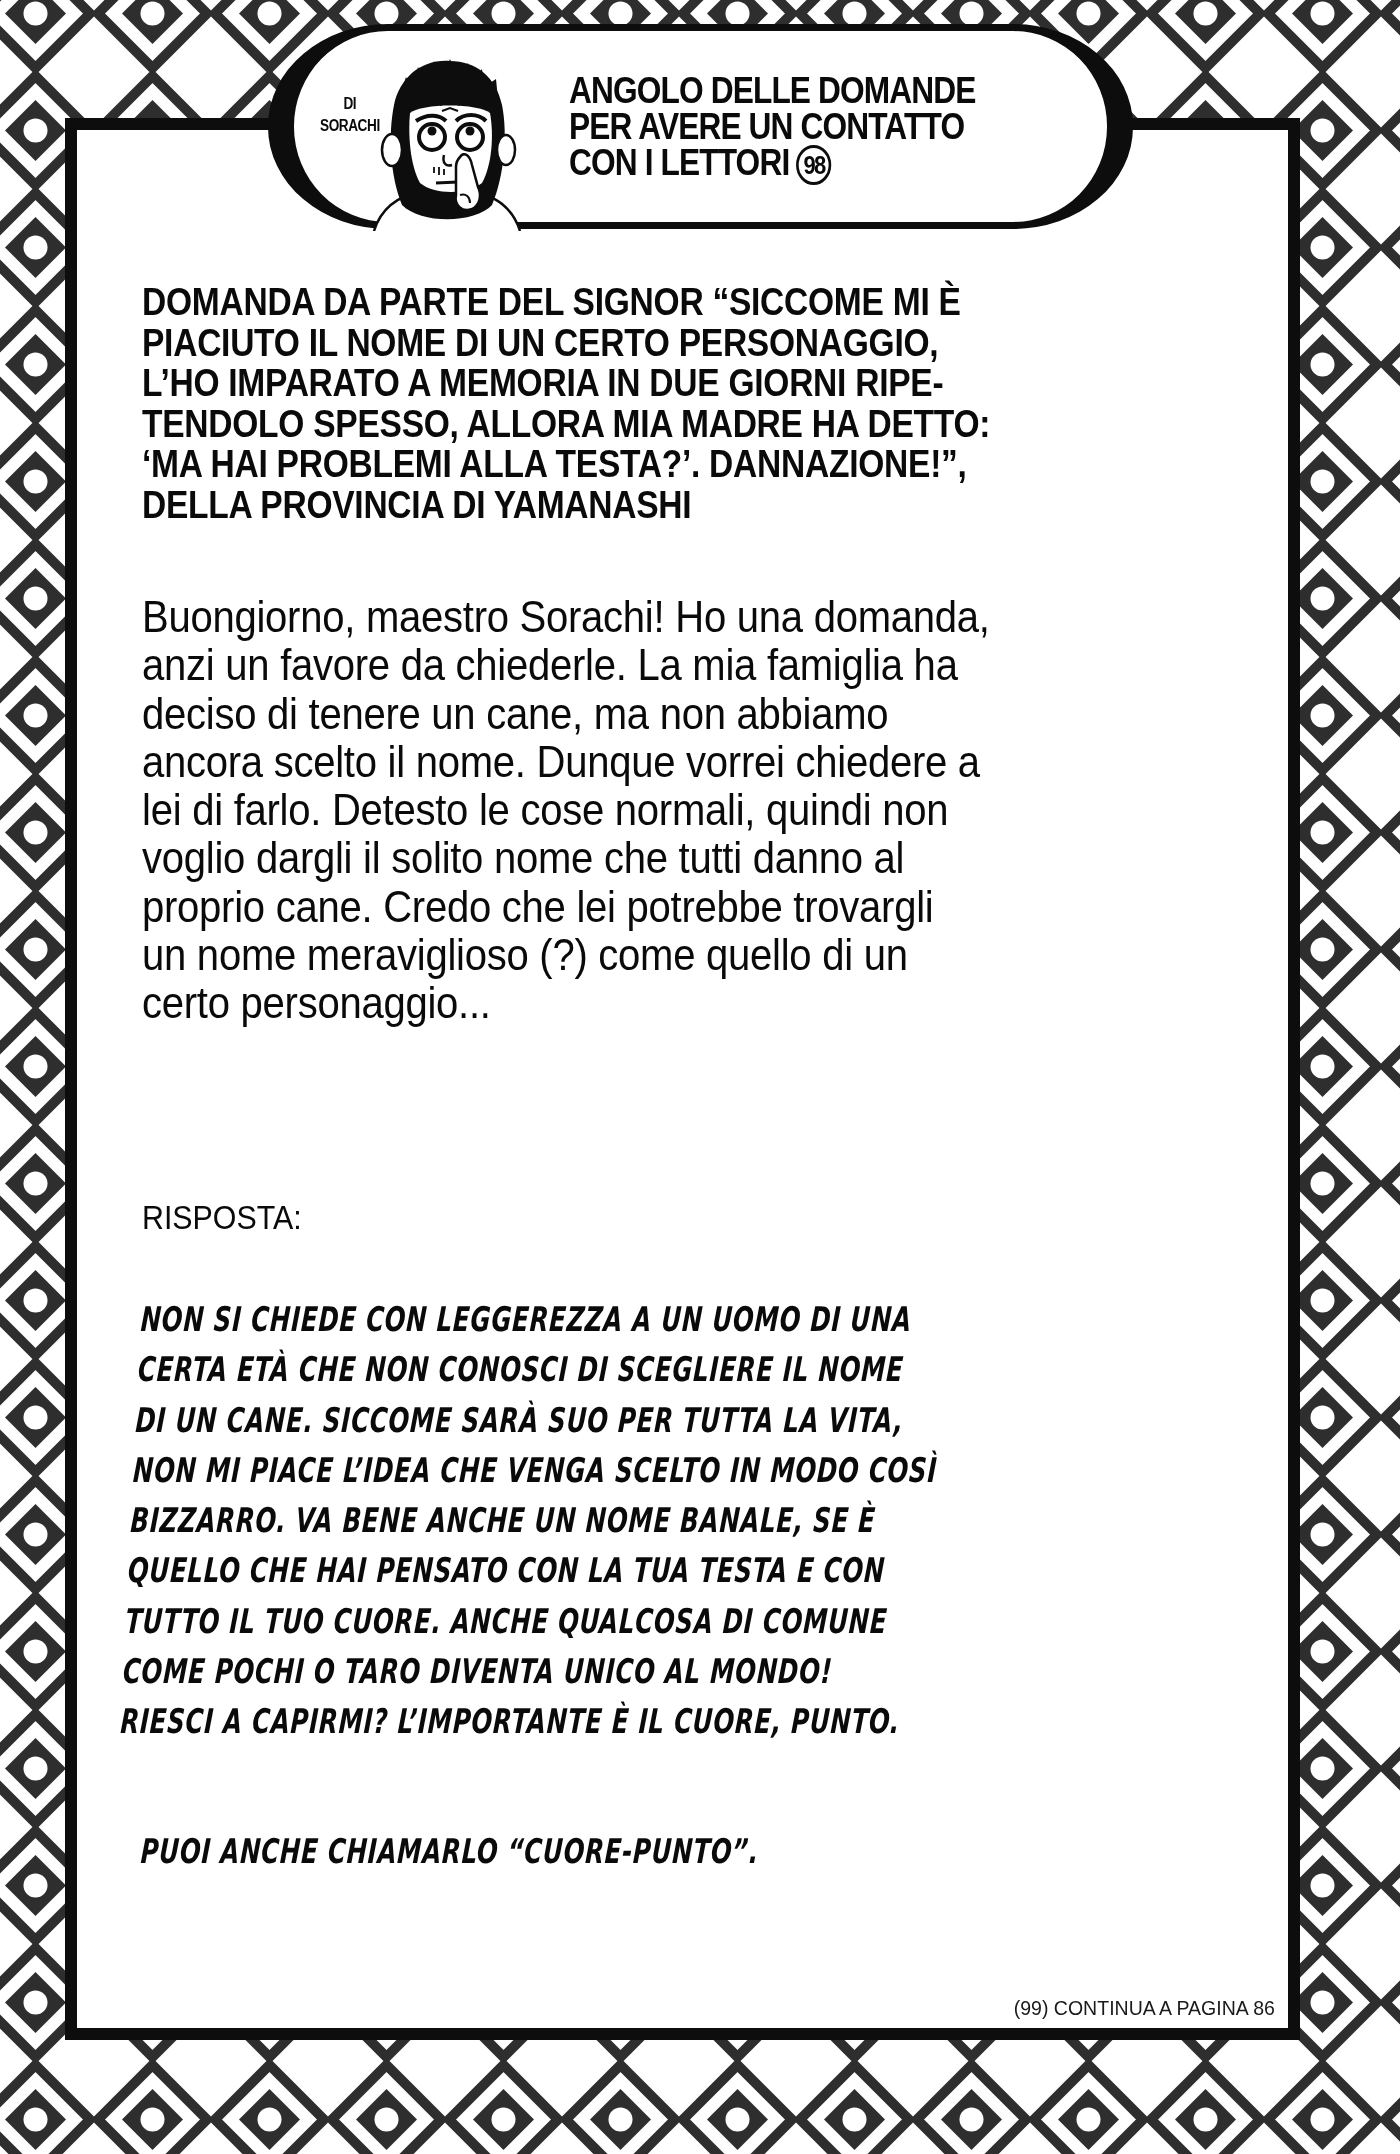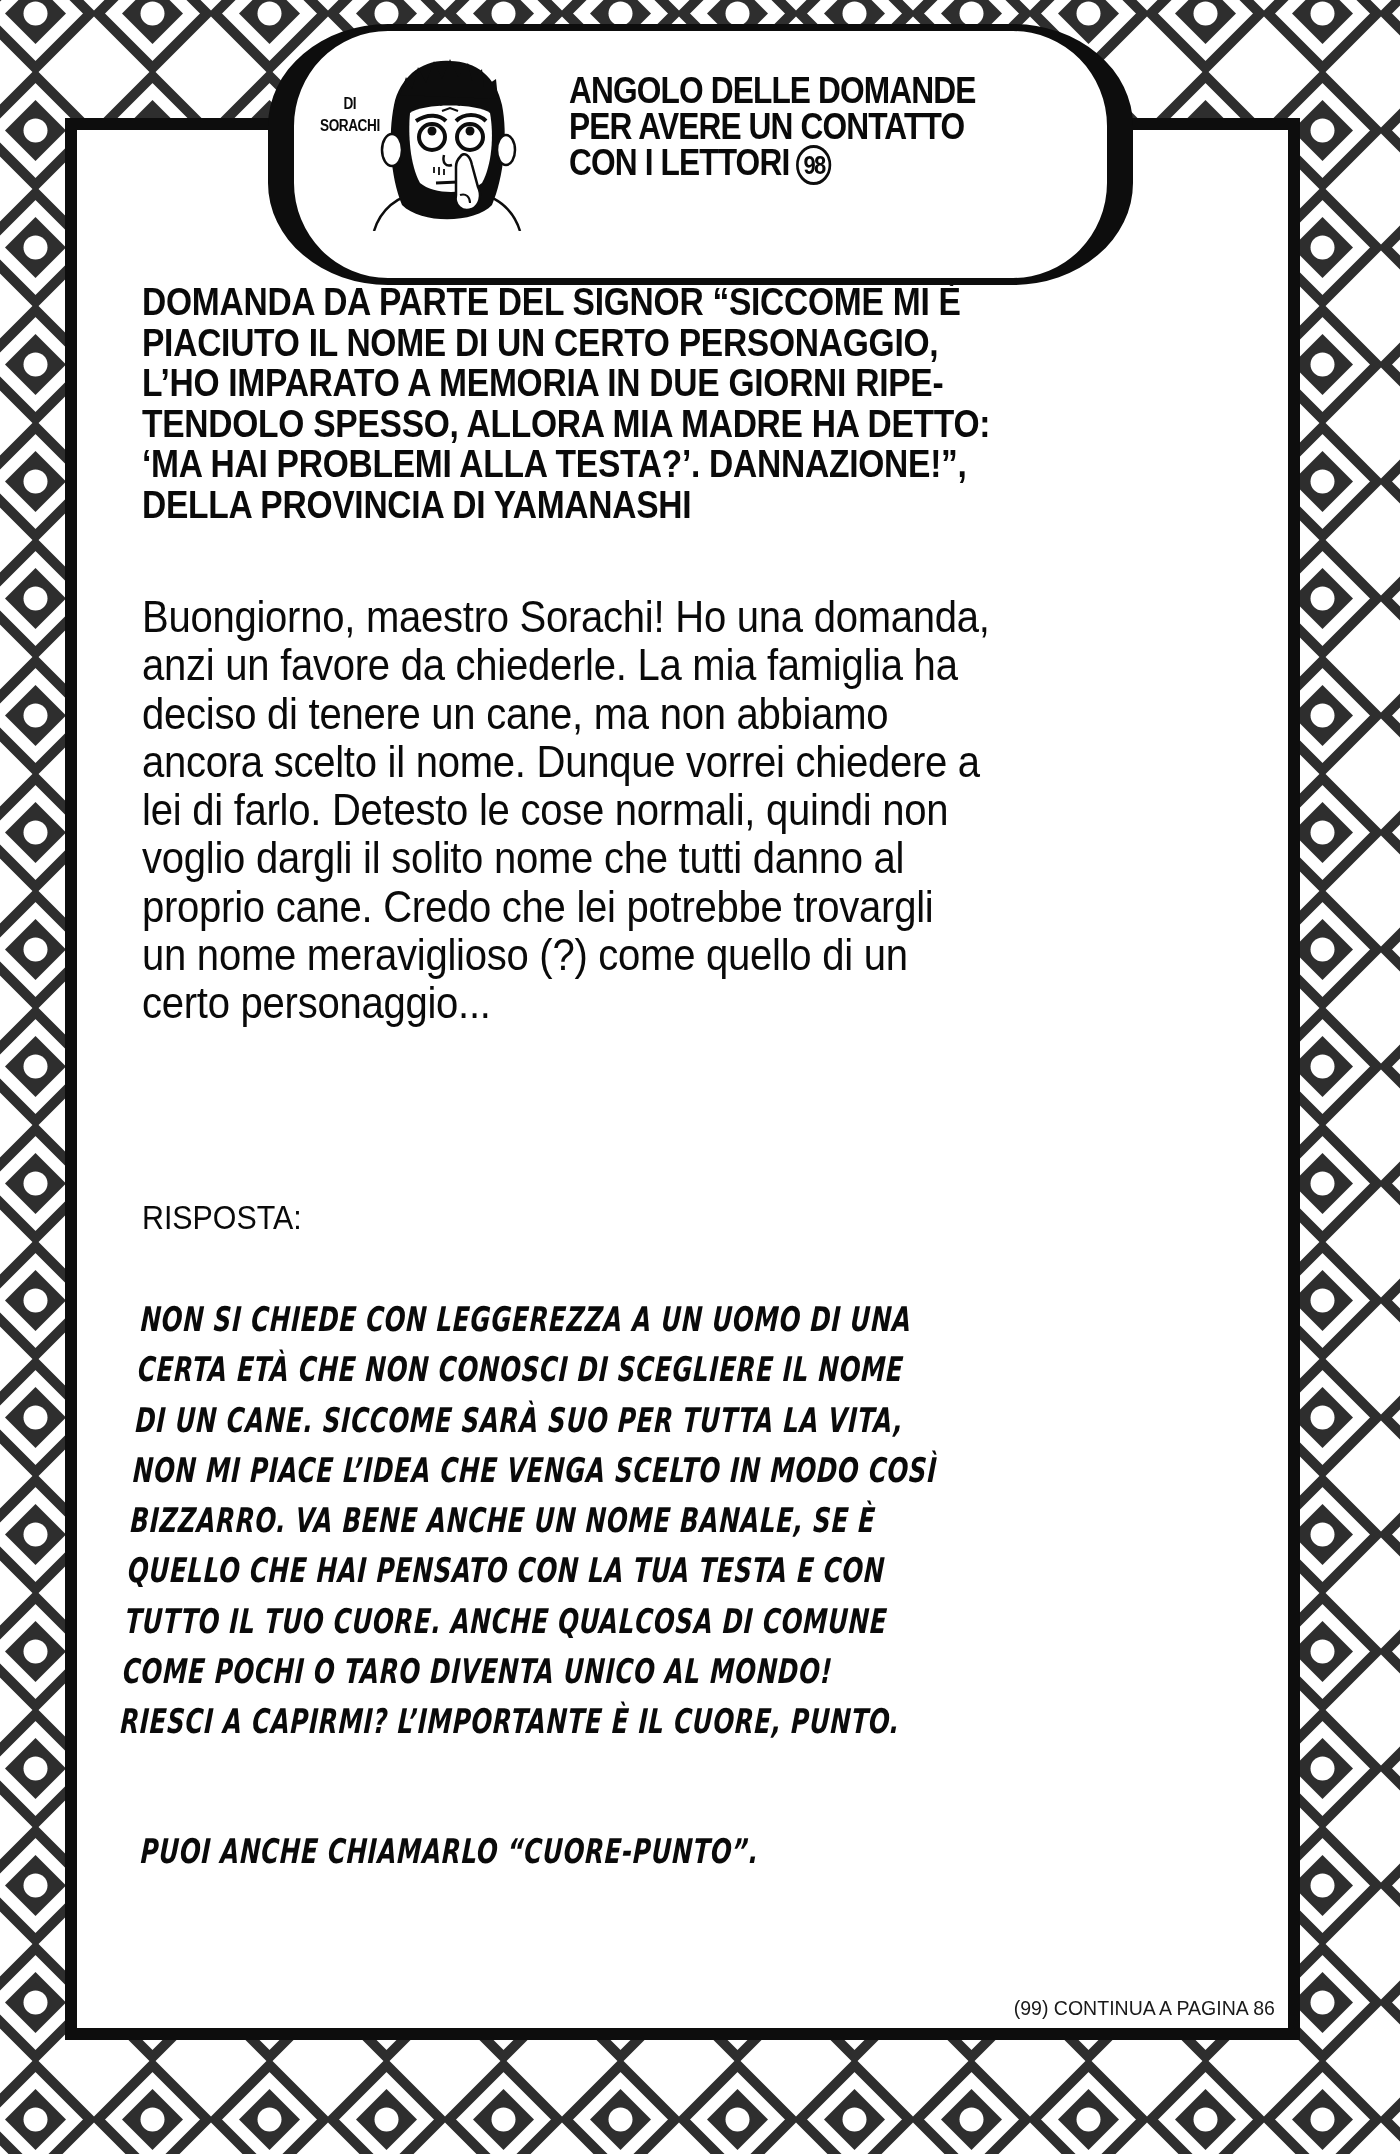--- a/index.html
+++ b/index.html
@@ -30,21 +30,21 @@
     box-sizing: border-box;
     border: 12px solid #0d0d0d;
     background: #ffffff;
     z-index: 1;
   }
   .header-capsule {
     position: absolute;
     left: 268px;
     top: 24px;
     width: 865px;
-    height: 261px;
+    height: 205px;
     box-sizing: border-box;
     background: #ffffff;
     border-top: 7px solid #0d0d0d;
     border-bottom: 7px solid #0d0d0d;
     border-left: 26px solid #0d0d0d;
     border-right: 26px solid #0d0d0d;
     border-radius: 120px / 102px;
     z-index: 3;
   }
   .header-byline {

